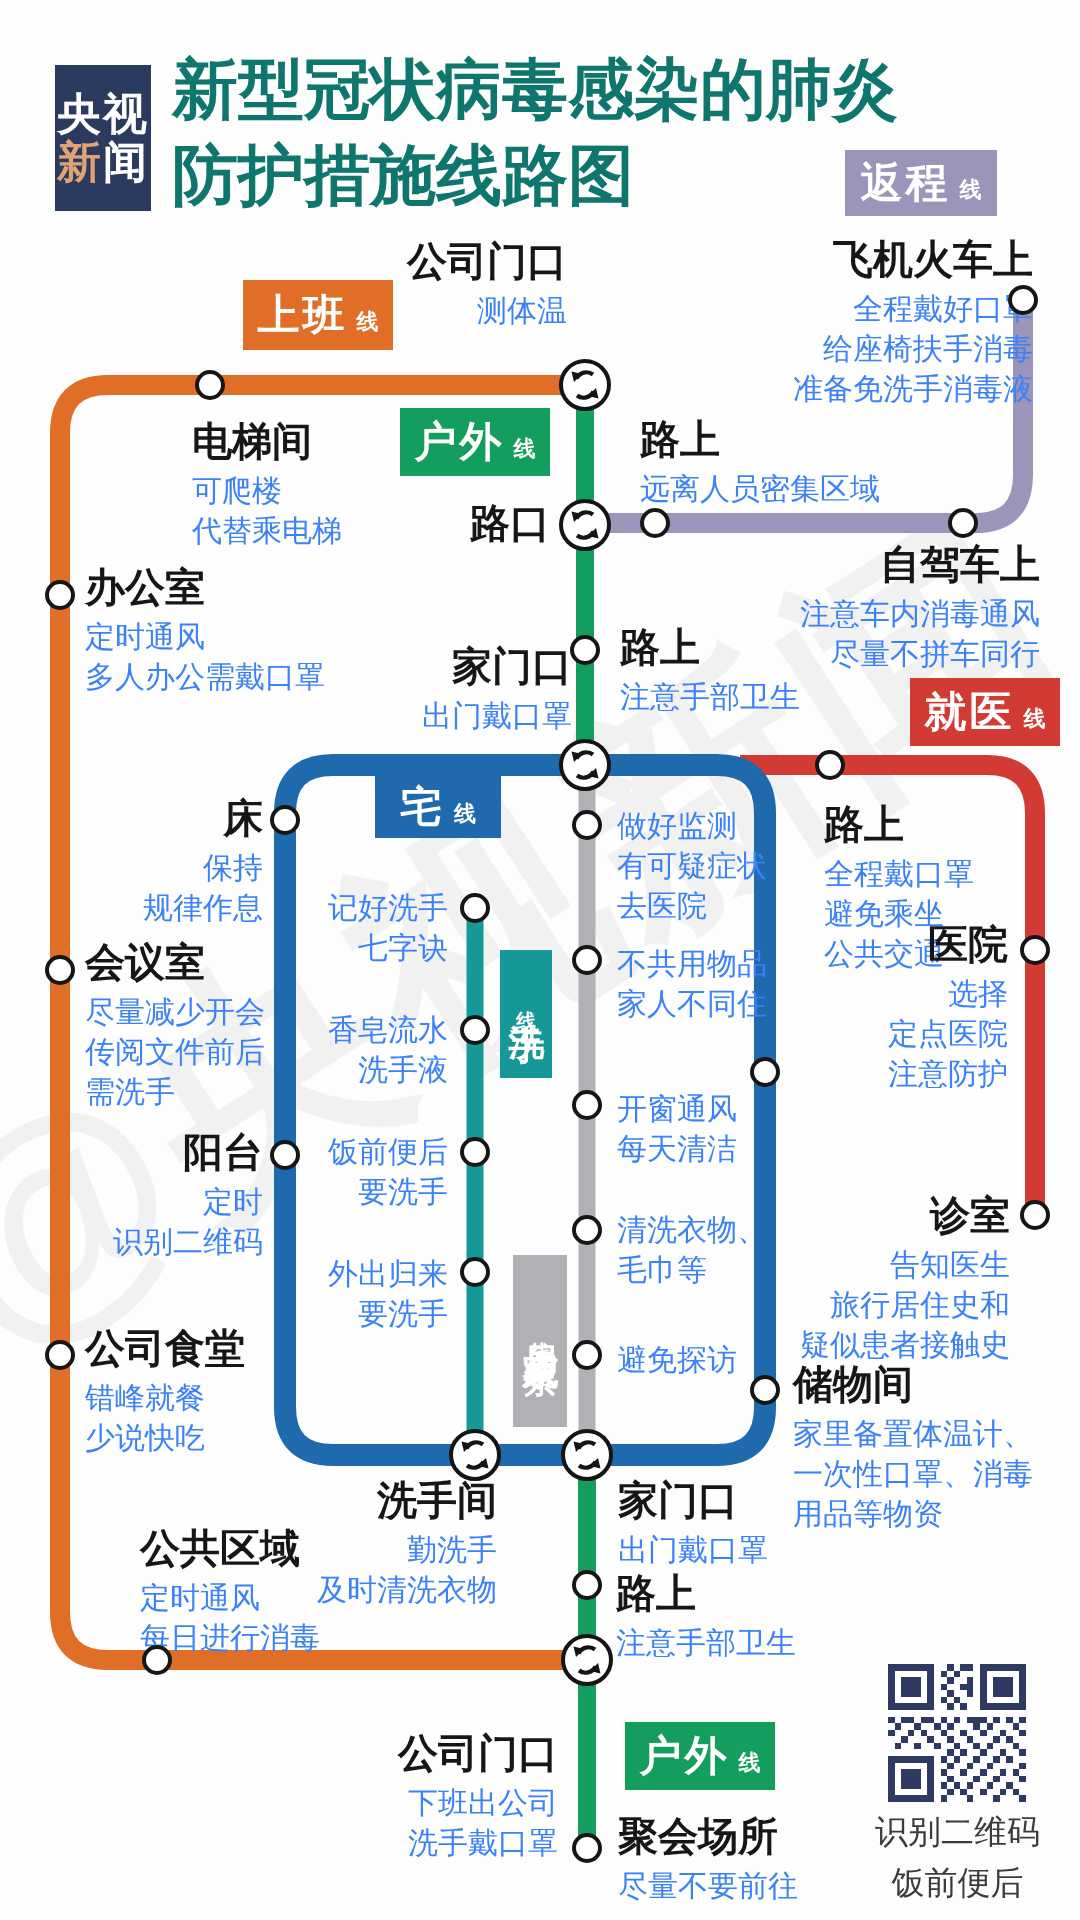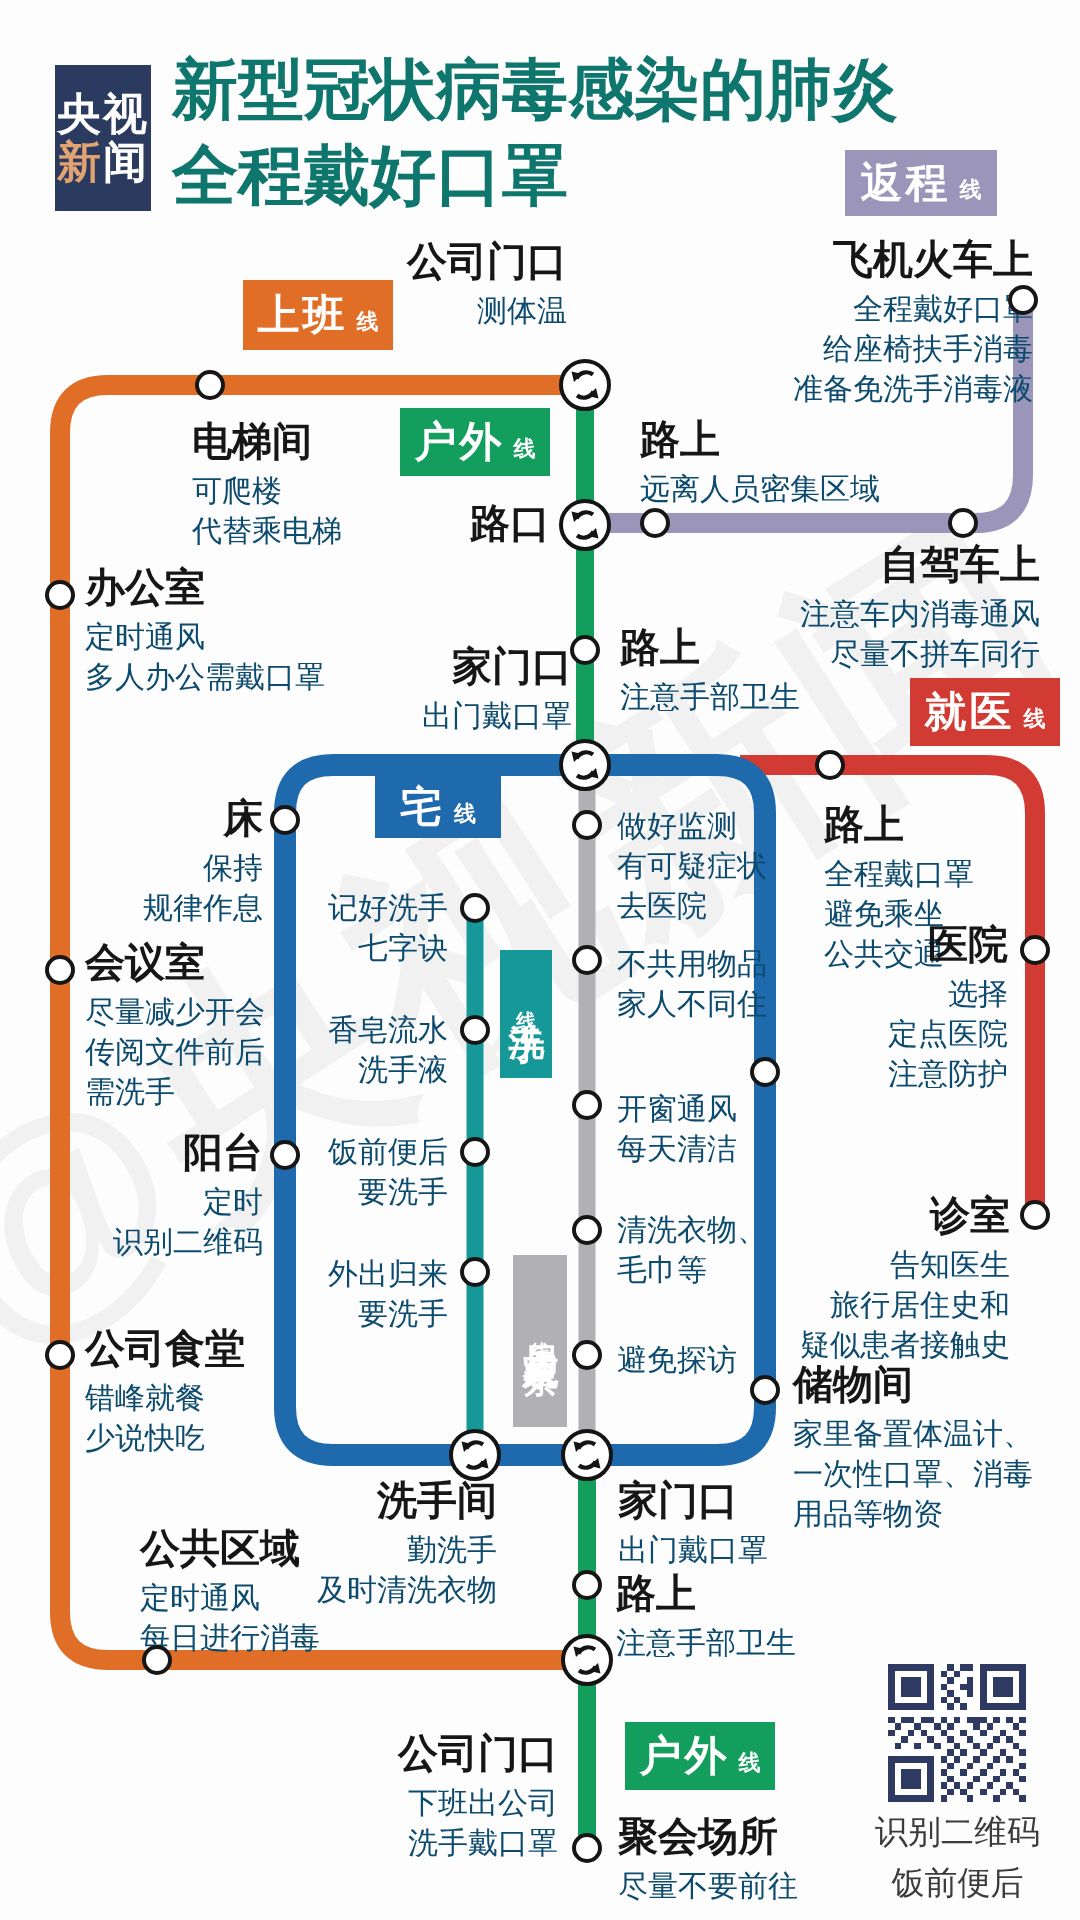--- a/index.html
+++ b/index.html
@@ -26,21 +26,21 @@
   .badge{position:absolute;z-index:6;display:flex;justify-content:center;align-items:center;color:#fff;}
   .badge .b-main{font-size:42px;font-weight:700;letter-spacing:3px;}
   .badge .b-suf{font-size:22px;font-weight:700;margin-left:9px;margin-top:14px;}
   .badge.vert{flex-direction:column;}
   .badge.vert .b-main{writing-mode:vertical-rl;text-orientation:upright;font-size:36px;letter-spacing:4px;}
   .badge.vert .b-suf{margin:6px 0 0 0;font-size:20px;}
 
   
   .st{position:absolute;z-index:8;}
   .st .name{font-size:40px;font-weight:700;color:#161616;line-height:1.15;white-space:pre-line;}
-  .st .note{font-size:30px;font-weight:400;color:#0c4a6e;line-height:1.33;white-space:pre-line;margin-top:7px;}
+  .st .note{font-size:30px;font-weight:400;color:#3b82f6;line-height:1.33;white-space:pre-line;margin-top:7px;}
   .st.right{text-align:right;}
 
   
   .dot{position:absolute;width:30px;height:30px;border-radius:50%;background:#fff;
        border:4px solid #161616;box-sizing:border-box;z-index:9;}
   .xfer{position:absolute;width:56px;height:56px;z-index:10;}
 
   
   .qr{position:absolute;left:888px;top:1664px;width:138px;height:138px;z-index:6;}
   .qr-caption{position:absolute;left:850px;top:1806px;width:215px;z-index:6;text-align:center;
@@ -75,21 +75,21 @@
       </g>
     </defs>
   </svg>
 
   <div class="logo">
     <div>央视</div>
     <div><span class="accent">新</span><span>闻</span></div>
   </div>
   <div class="title">
     <div>新型冠状病毒感染的肺炎</div>
-    <div>全程戴好口罩</div>
+    <div>防护措施线路图</div>
   </div>
 
   <div class="badge" style="left:243px;top:280px;width:150px;height:70px;background:#E06E27">
     <span class="b-main">上班</span>
       <span class="b-suf">线</span>
   </div>
   <div class="badge" style="left:845px;top:150px;width:152px;height:66px;background:#9B96B9">
     <span class="b-main">返程</span>
       <span class="b-suf">线</span>
   </div>

